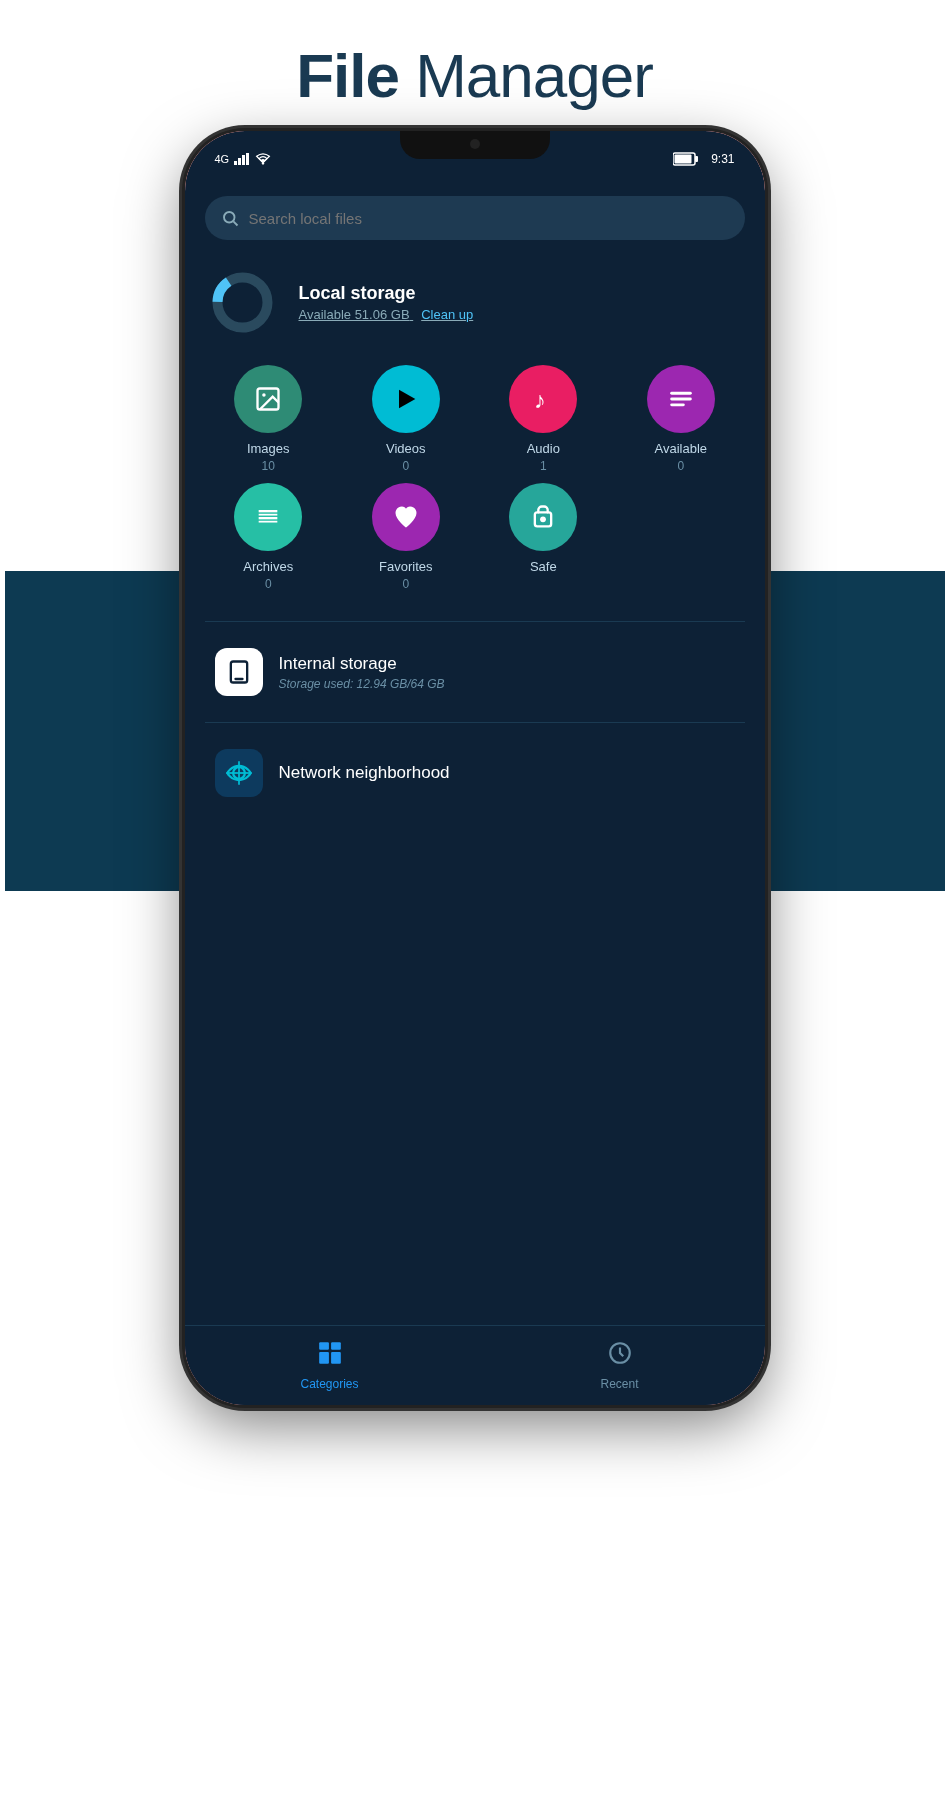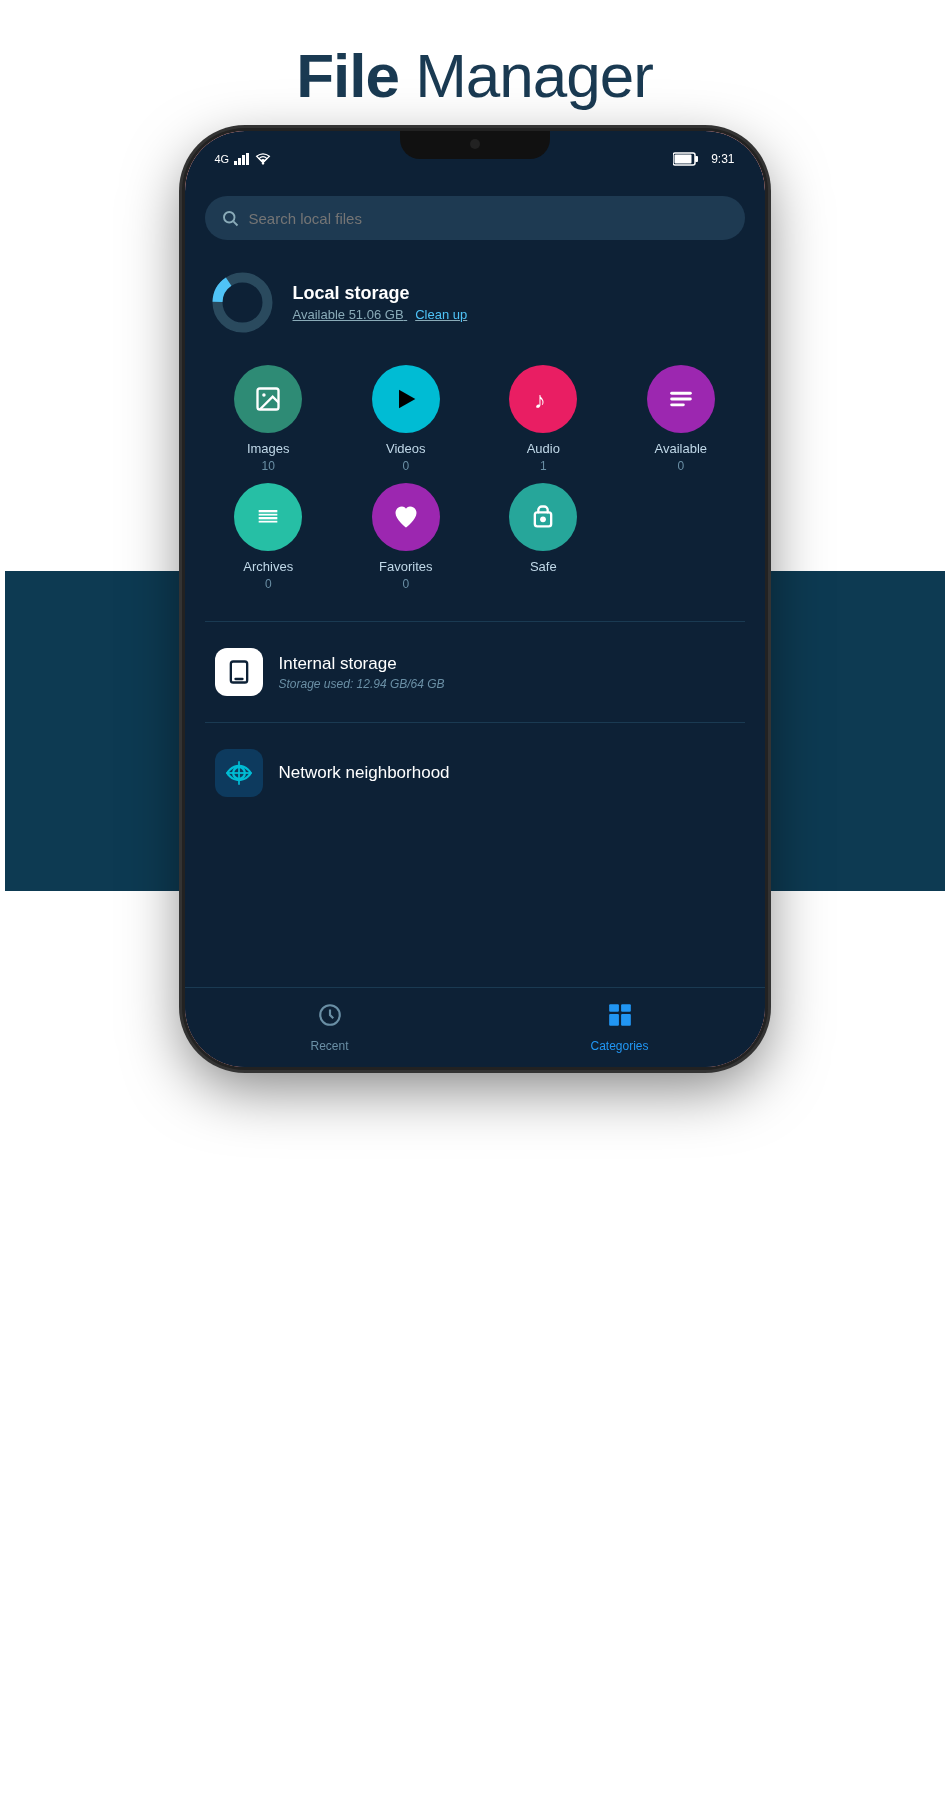--- a/index.html
+++ b/index.html
@@ -45,21 +45,21 @@
       z-index: 0;
     }
 
     
     .phone-frame {
       position: absolute;
       top: 0;
       left: 50%;
       transform: translateX(-50%);
       width: 580px;
-      height: 936px;
+      height: 1274px;
       background: #fca5a5;
       border-radius: 60px;
       box-shadow: 0 0 0 3px #222, 0 0 0 6px #333, 0 20px 60px rgba(0,0,0,0.5);
       z-index: 2;
       overflow: hidden;
     }
 
     
     .phone-frame::before {
       content: '';
@@ -186,21 +186,21 @@
       overflow-x: hidden;
       padding: 0 20px;
     }
     .scroll-content::-webkit-scrollbar { display: none; }
 
     
     .storage-section {
       display: flex;
       align-items: center;
       padding: 15px 5px;
-      gap: 18px;
+      gap: 24px;
     }
 
     .storage-info {}
     .storage-title {
       font-size: 18px;
       font-weight: 600;
       color: #fff;
     }
     .storage-sub {
       font-size: 13px;
@@ -498,37 +498,37 @@
     <div class="storage-item-info">
       <div class="storage-item-title">Network neighborhood</div>
 
     </div>
   </div>
           </div>
 
       </div>
 
       <div class="bottom-nav" id="bottom-nav">
-          <div class="nav-item">
-    <div class="nav-icon">
-      <svg viewBox="0 0 24 24" fill="none" width="26" height="26" stroke="#6a8fa5" stroke-width="2">
-                <circle cx="12" cy="12" r="9"></circle>
-                <polyline points="12,7 12,12 15,15"></polyline>
-              </svg>
-    </div>
-    <span class="nav-label">Recent</span>
-  </div>
           <div class="nav-item active">
     <div class="nav-icon">
       <svg viewBox="0 0 24 24" fill="#2196f3" width="26" height="26">
                 <rect x="2" y="2" width="9" height="7" rx="1"></rect>
                 <rect x="13" y="2" width="9" height="7" rx="1"></rect>
                 <rect x="2" y="11" width="9" height="11" rx="1"></rect>
                 <rect x="13" y="11" width="9" height="11" rx="1"></rect>
               </svg>
     </div>
     <span class="nav-label">Categories</span>
   </div>
+          <div class="nav-item">
+    <div class="nav-icon">
+      <svg viewBox="0 0 24 24" fill="none" width="26" height="26" stroke="#6a8fa5" stroke-width="2">
+                <circle cx="12" cy="12" r="9"></circle>
+                <polyline points="12,7 12,12 15,15"></polyline>
+              </svg>
+    </div>
+    <span class="nav-label">Recent</span>
+  </div>
         </div>
 
     </div>
   </div>
 </div>
 
 </body></html>

